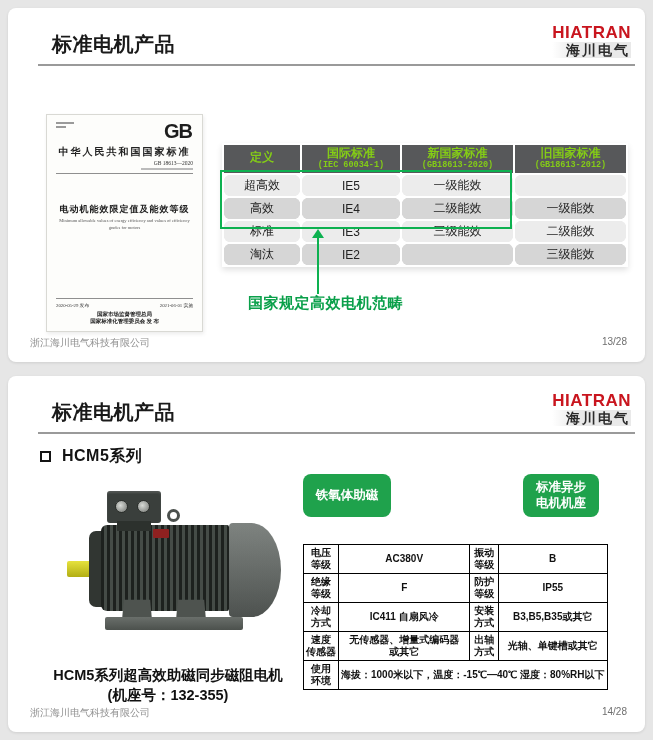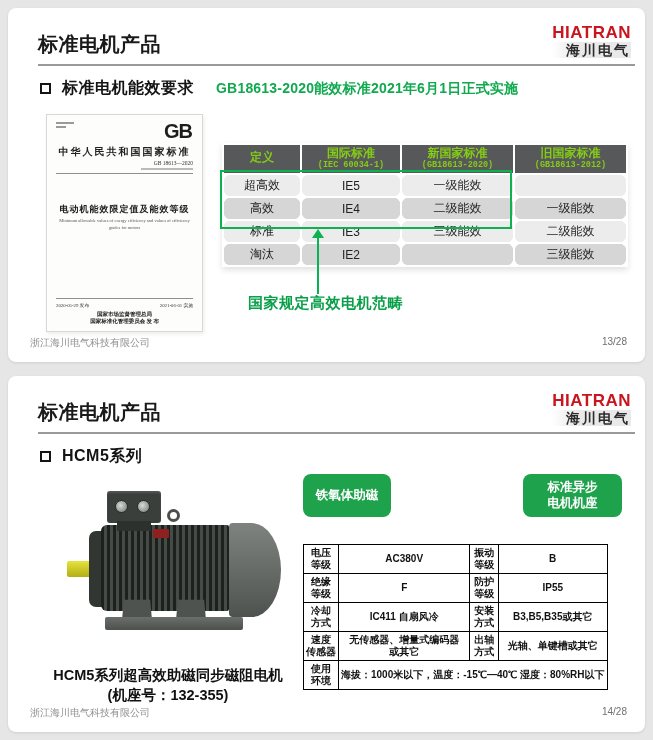--- a/index.html
+++ b/index.html
@@ -12,21 +12,21 @@
   }
   .slide {
     position:absolute; left:8px; width:637px;
     background:#ffffff; border-radius:8px;
     box-shadow:0 1px 3px rgba(0,0,0,.10);
   }
   #slide1 { top:8px;   height:354px; }
   #slide2 { top:376px; height:356px; }
 
   
-  .hdr { position:absolute; left:30px; right:14px; top:18px; height:32px;
+  .hdr { position:absolute; left:44px; right:14px; top:18px; height:32px;
          display:flex; justify-content:space-between; align-items:flex-end; }
   .hdr-title { font-size:20px; font-weight:700; color:#1a1a1a; letter-spacing:.5px; }
   .logo { text-align:right; line-height:1; }
   .logo-main { font-size:17px; font-weight:800; color:#c9151e; letter-spacing:.5px; }
   .logo-sub  { font-size:14px; font-weight:700; color:#2b2b2b; letter-spacing:2px;
                background:linear-gradient(90deg,#fff, #e9e9e9 30%, #e9e9e9); padding:1px 1px 1px 14px; margin-top:1px;}
   .hdr-rule { position:absolute; left:30px; right:10px; top:56px; height:2px; background:#9a9a9a; }
 
   
   .section { position:absolute; left:32px; top:70px; display:flex; align-items:center; }
@@ -83,21 +83,21 @@
   .foot { position:absolute; left:22px; right:18px; bottom:12px; display:flex;
           justify-content:space-between; font-size:10px; color:#8f8f8f; }
   .foot .pg { color:#6f6f6f; }
 
   
   .badge { position:absolute; top:98px; height:43px; background:#1fa24c; border-radius:8px;
            color:#fff; font-weight:700; font-size:12.5px; line-height:1.25;
            display:flex; flex-direction:column; justify-content:center; align-items:center; text-align:center; }
   #badge0 { left:295px; width:88px; }
   #badge1 { left:409px; width:84px; }
-  #badge2 { left:515px; width:99px; }
+  #badge2 { left:515px; width:76px; }
 
   
   .motor { position:absolute; left:37px; top:103px; width:238px; height:170px; }
   .motor * { position:absolute; }
   .m-shaft { left:22px; top:82px; width:32px; height:16px; border-radius:2px;
              background:linear-gradient(180deg,#e6e23d,#b2ae14); }
   .m-lcap  { left:44px; top:52px; width:16px; height:76px; background:#313632; border-radius:7px 0 0 7px; }
   .m-fins  { left:56px; top:46px; width:128px; height:86px; border-radius:6px 2px 2px 6px;
              background:repeating-linear-gradient(90deg,#1d211e 0 3px,#454c47 3px 6px); }
   .m-bell  { left:184px; top:44px; width:52px; height:94px;
@@ -132,25 +132,20 @@
 <div class="slide" id="slide1">
   <div class="hdr">
     <div class="hdr-title">标准电机产品</div>
     <div class="logo">
       <div class="logo-main">HIATRAN</div>
       <div class="logo-sub">海川电气</div>
     </div>
   </div>
   <div class="hdr-rule"></div>
 
-  <div class="section">
-    <span class="bullet"></span>
-    <span class="section-title">标准电机能效要求</span>
-    <span class="section-note">GB18613-2020能效标准2021年6月1日正式实施</span>
-  </div>
 
   <div class="cover">
     <div class="ics">
         <i></i>
         <i style="width:10px"></i>
       </div>
     <div class="gb">GB</div>
     <div class="country">中华人民共和国国家标准</div>
     <div class="code">
       <span>GB 18613—2020</span>

